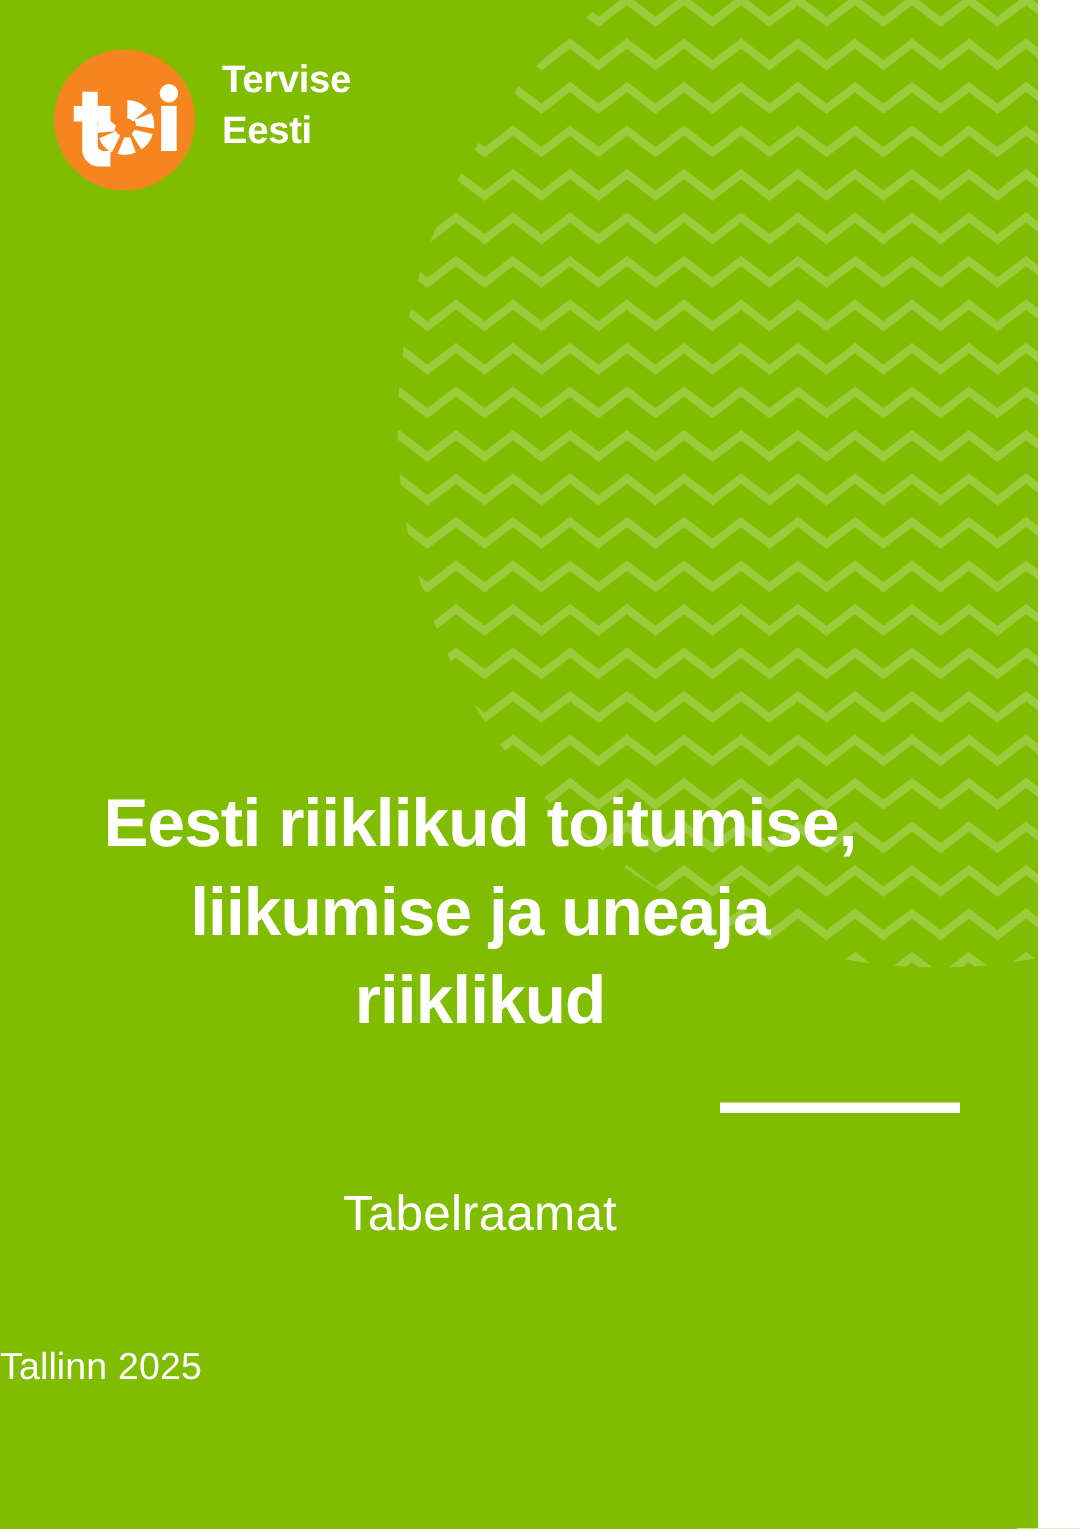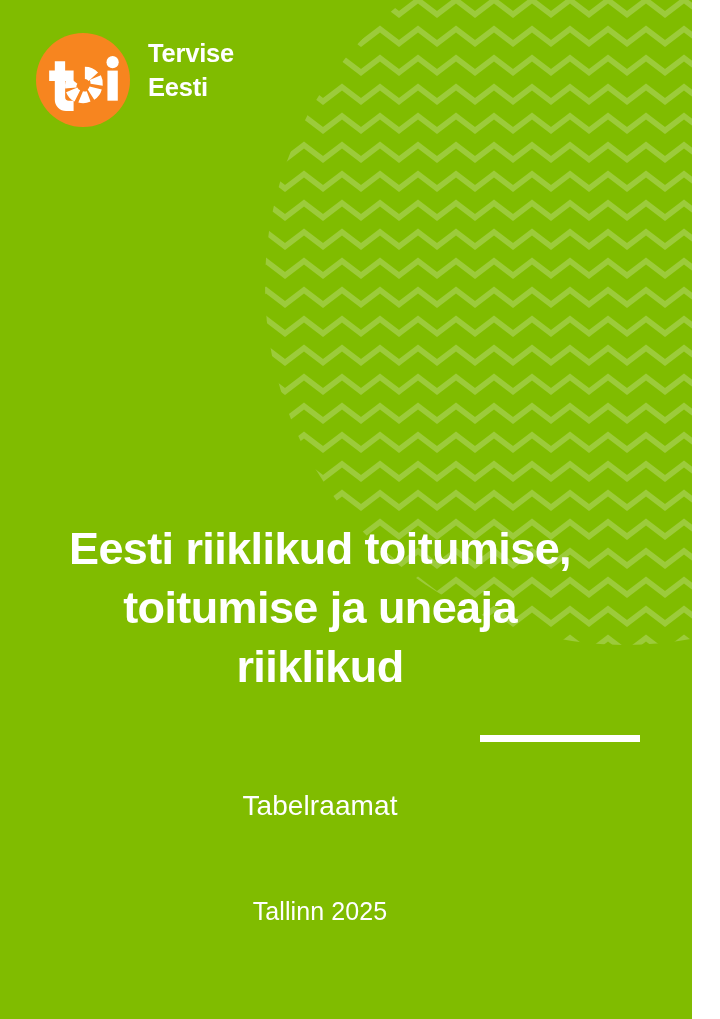--- a/index.html
+++ b/index.html
@@ -89,31 +89,31 @@
   .rule {
     width: 160px;
     height: 7px;
     background: #ffffff;
     margin: 38px 0 0 auto;
   }
 
   .subtitle {
     margin: 48px 0 0 0;
     color: #ffffff;
-    font-size: 28px;
+    font-size: 33px;
     font-weight: normal;
     letter-spacing: 0.1px;
   }
 
   .imprint {
     position: absolute;
     right: 52px;
     top: 897px;
     width: 640px;
-    text-align: center;
+    text-align: left;
     color: #ffffff;
     font-size: 25px;
     font-weight: normal;
     letter-spacing: 0.1px;
   }
 </style>
 </head>
 <body>
 
 <div class="cover">
@@ -152,21 +152,21 @@
 
     <div class="logo-words">
       <div>Tervise</div>
       <div>Eesti</div>
     </div>
   </div>
 
   <div class="title-area">
     <h1 class="cover-title">
       <span>Eesti riiklikud toitumise,</span><br>
-      <span>toitumise ja uneaja</span><br>
+      <span>liikumise ja uneaja</span><br>
       <span>riiklikud</span>
     </h1>
     <div class="rule"></div>
     <p class="subtitle">Tabelraamat</p>
   </div>
 
   <div class="imprint">Tallinn 2025</div>
 
 </div>
 

